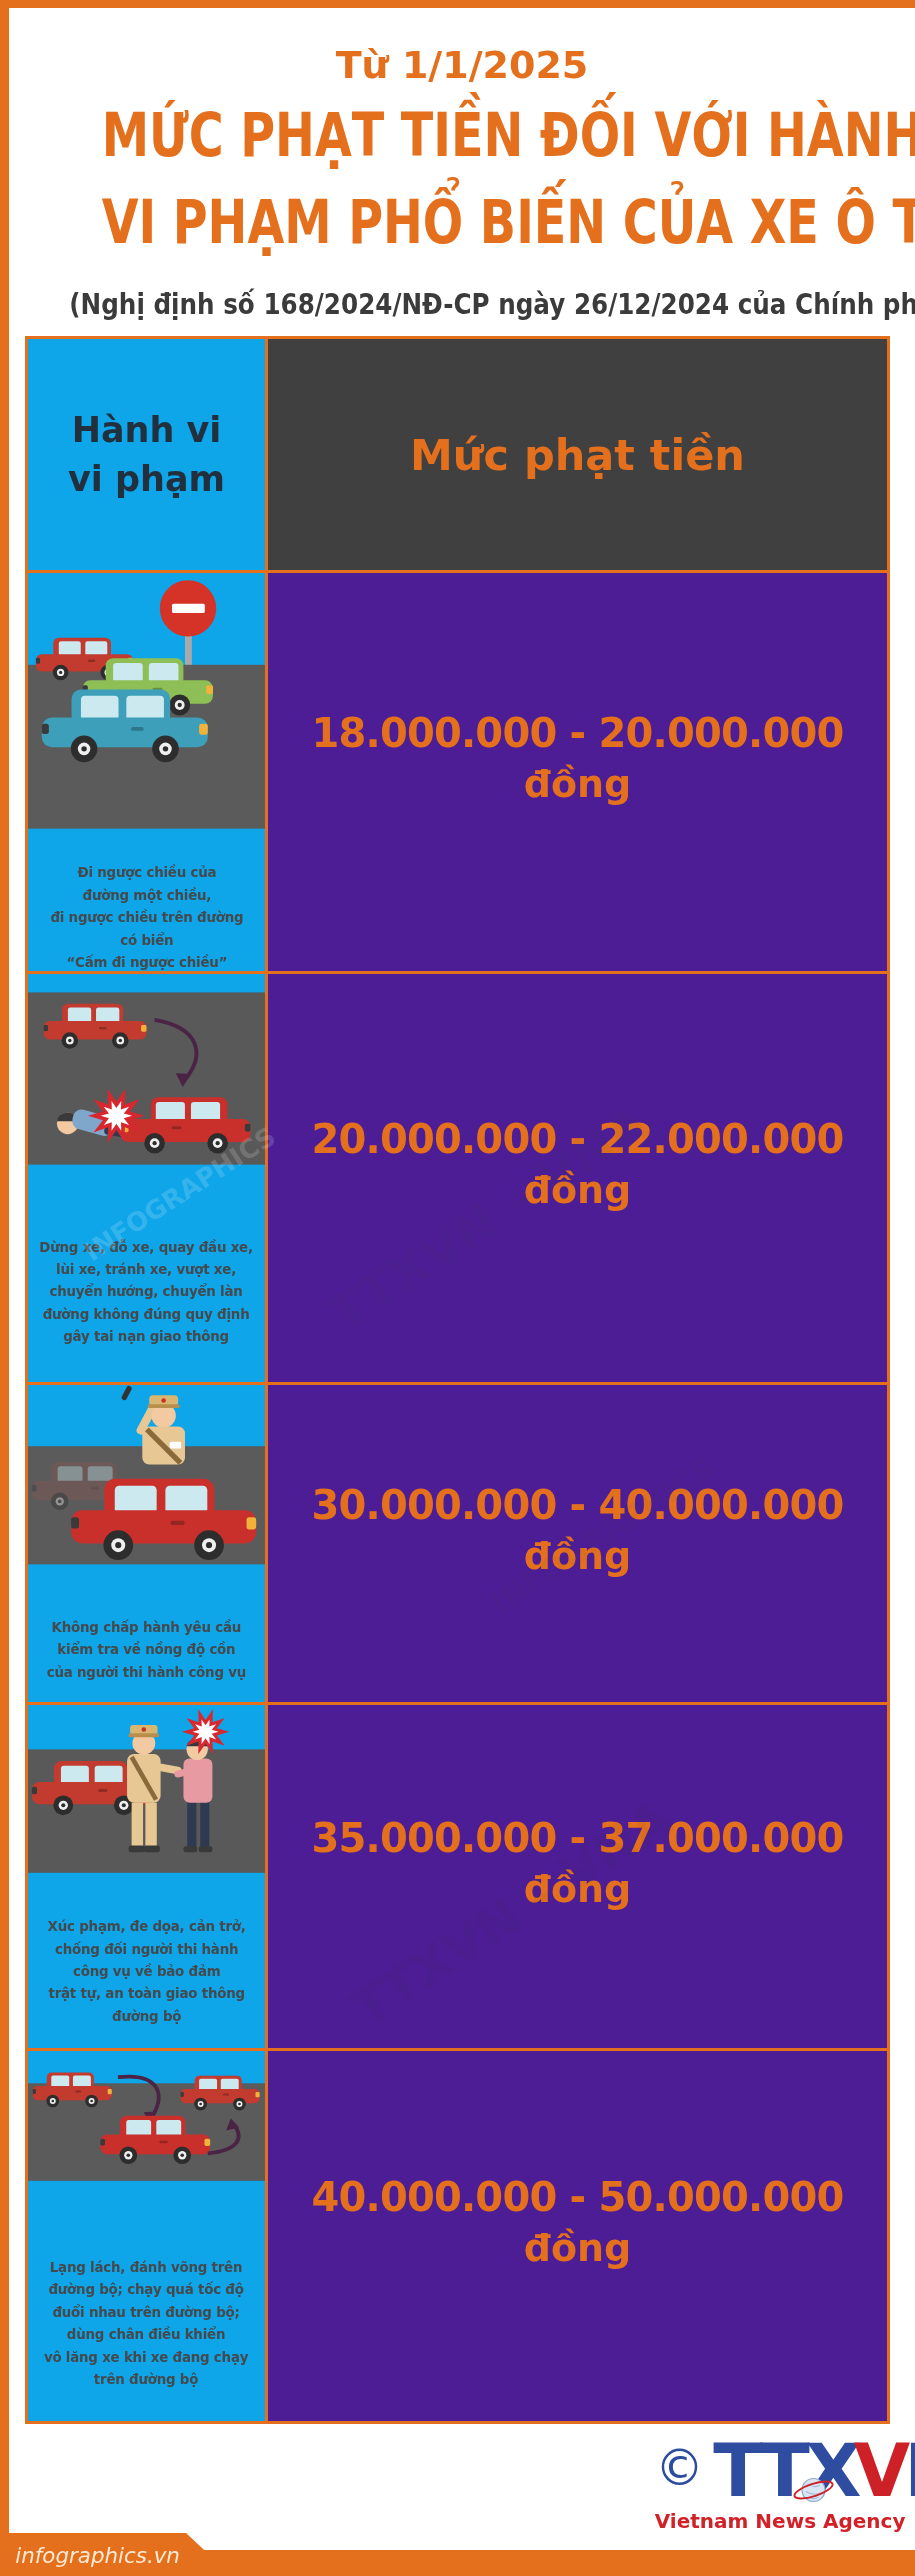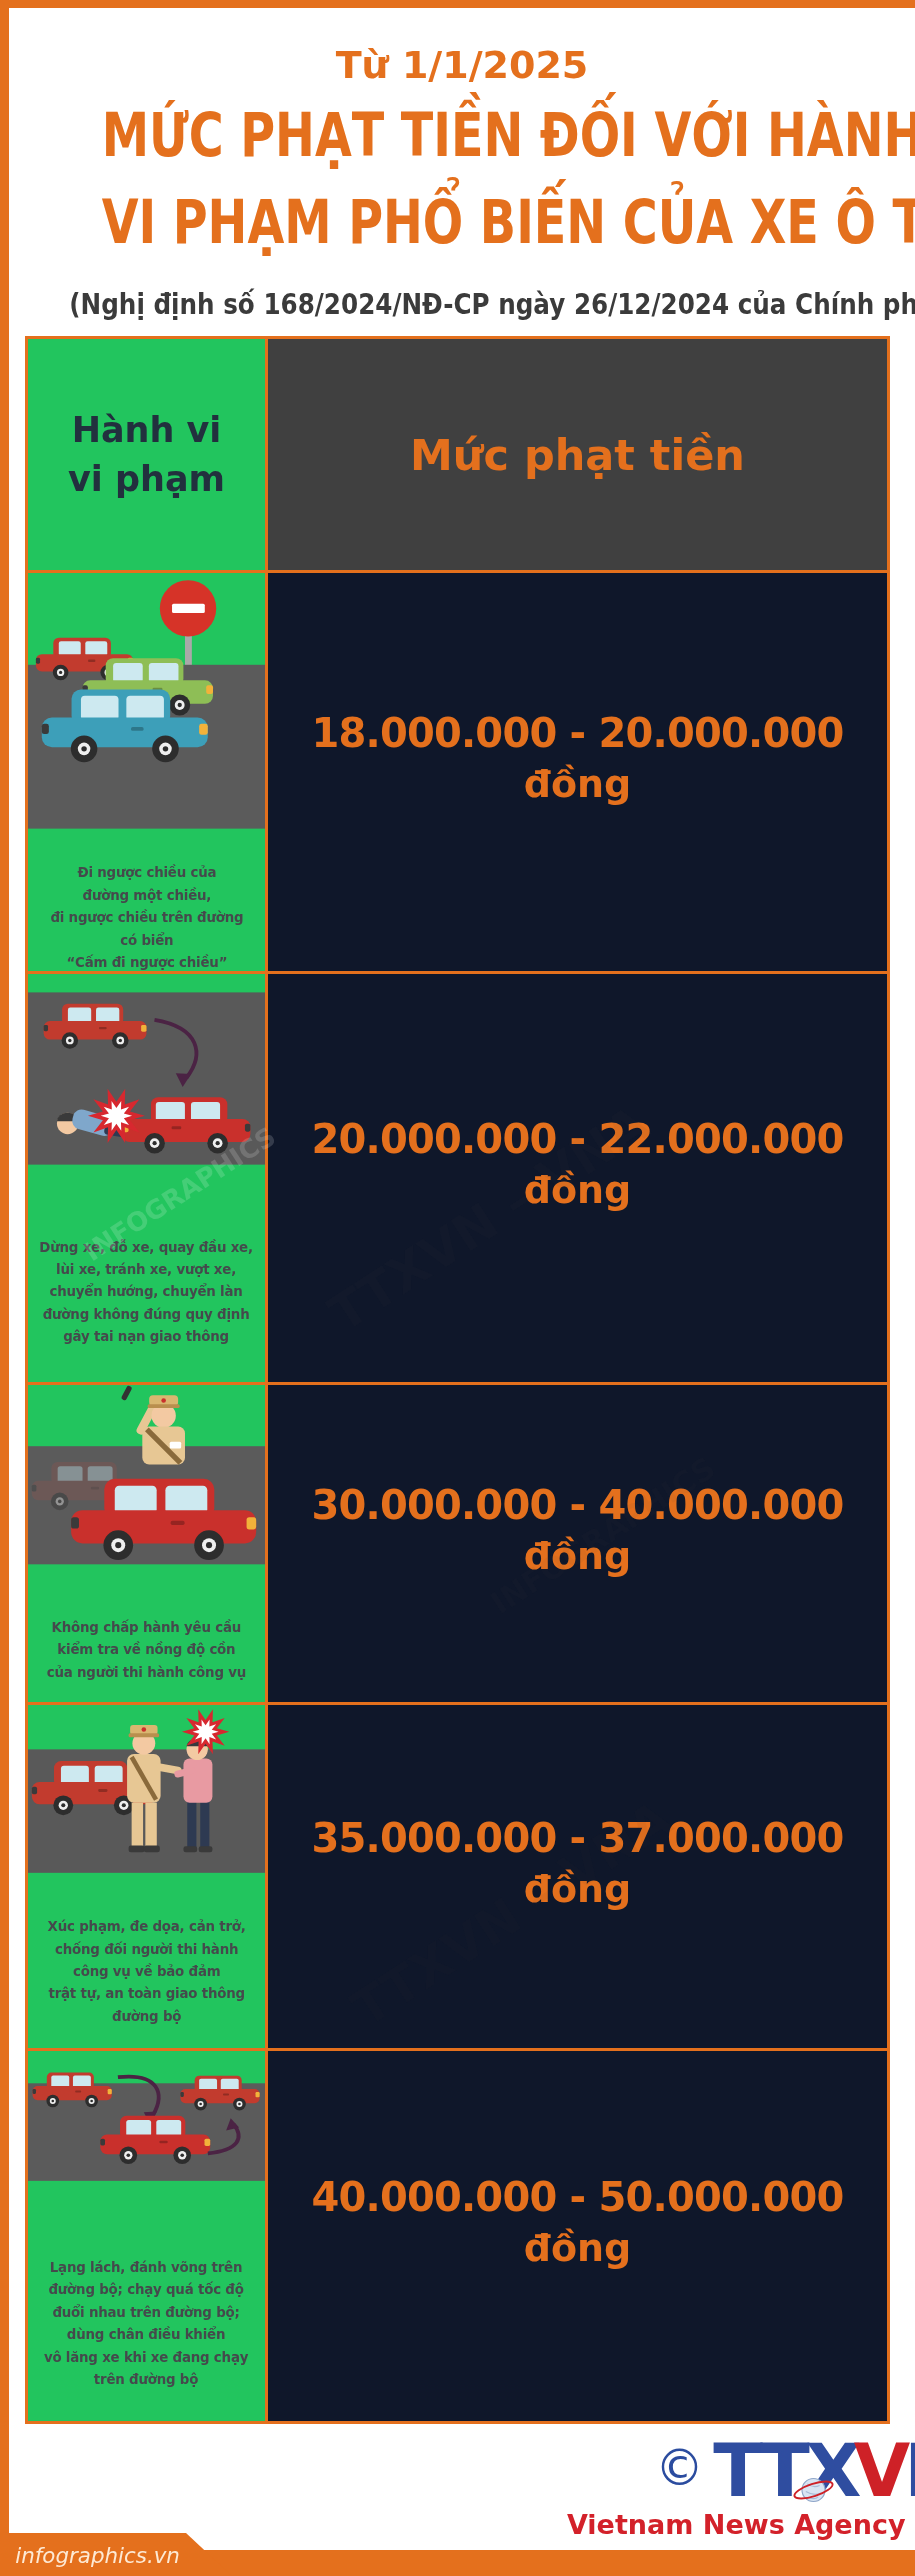--- a/index.html
+++ b/index.html
@@ -15,22 +15,22 @@
   .t1{top:99px;} .t2{top:186px;}
   .subtitle{position:absolute;left:0;width:100%;top:287px;text-align:center;white-space:nowrap;
     font-size:29px;font-weight:bold;color:#3B3B3B;transform:scaleX(0.85);}
 
   
   .fine-table{position:absolute;left:25px;top:336px;width:865px;height:2088px;
     border:3.1px solid #E4701D;box-sizing:border-box;display:flex;flex-direction:column;background:#fff;}
   .trow{display:flex;box-sizing:border-box;}
   .trow + .trow{border-top:3.1px solid #E4701D;}
   .cell{box-sizing:border-box;position:relative;}
-  .cell.left{width:240px;border-right:3.1px solid #E4701D;display:flex;flex-direction:column;background:#22c55e;}
-  .cell.right{flex:1;display:flex;flex-direction:column;align-items:center;justify-content:center;background:#0f172a;}
+  .cell.left{width:240px;border-right:3.1px solid #E4701D;display:flex;flex-direction:column;background:#0ea5e9;}
+  .cell.right{flex:1;display:flex;flex-direction:column;align-items:center;justify-content:center;background:#4c1d95;}
   .header-row{height:231px;}
   .header-row .cell.left{align-items:center;justify-content:center;}
   .header-row .cell.right{background:#404040;align-items:center;}
   .behavior-header{font-size:35px;font-weight:bold;color:#22303E;text-align:center;line-height:1.4;}
   .fine-header{font-size:43px;font-weight:bold;color:#E4701D;}
   .r1{height:401px;} .r2{height:411px;} .r3{height:320px;} .r4{height:346px;} .r5{flex:1;}
   .illus{display:block;width:237px;flex:0 0 auto;}
   .caption-wrap{flex:1;display:flex;align-items:center;justify-content:center;padding:3.1px 0 10.7px 0;margin-top:29px;}
   .caption{font-size:14.5px;font-weight:bold;color:#45494C;text-align:center;line-height:1.55;
     white-space:pre-line;transform:scaleX(0.92);letter-spacing:-0.2px;}
@@ -46,21 +46,21 @@
 
   
   .agency-logo{position:absolute;right:17px;top:2436px;width:252px;height:99px;}
   .logo-letters{position:absolute;left:0;top:0;display:flex;align-items:flex-start;}
   .logo-copy{font-size:49px;color:#2B4C9F;margin:7.6px 9.2px 0 0;font-weight:normal;line-height:1;}
   .logo-big{font-size:73px;font-weight:bold;line-height:0.95;letter-spacing:-4.6px;}
   .logo-ttx{color:#2F4DA0;}
   .logo-v{color:#CE2127;margin-left:-3.1px;}
   .logo-n{color:#2F4DA0;margin-left:-1.5px;}
   .logo-globe{position:absolute;left:137px;top:37px;}
-  .agency-name{position:absolute;right:1.5px;top:73px;font-size:27px;font-weight:bold;color:#D3212A;white-space:nowrap;}
+  .agency-name{position:absolute;right:1.5px;top:73px;font-size:20px;font-weight:bold;color:#D3212A;white-space:nowrap;}
 
   .bottom-strip{position:absolute;left:0;right:0;bottom:0;height:26px;background:#E4701D;}
   .strip-tab{position:absolute;left:0;bottom:0;width:237px;height:43px;background:#E4701D;
     -webkit-clip-path:polygon(0 0,186px 0,232px 100%,0 100%);clip-path:polygon(0 0,186px 0,232px 100%,0 100%);}
   .site-label{position:absolute;left:15.3px;bottom:7.6px;font-size:21.4px;font-style:italic;color:#FDE9D4;}
 </style>
 </head>
 <body>
 
 <svg aria-hidden="true" style="position:absolute;width:0;height:0">

